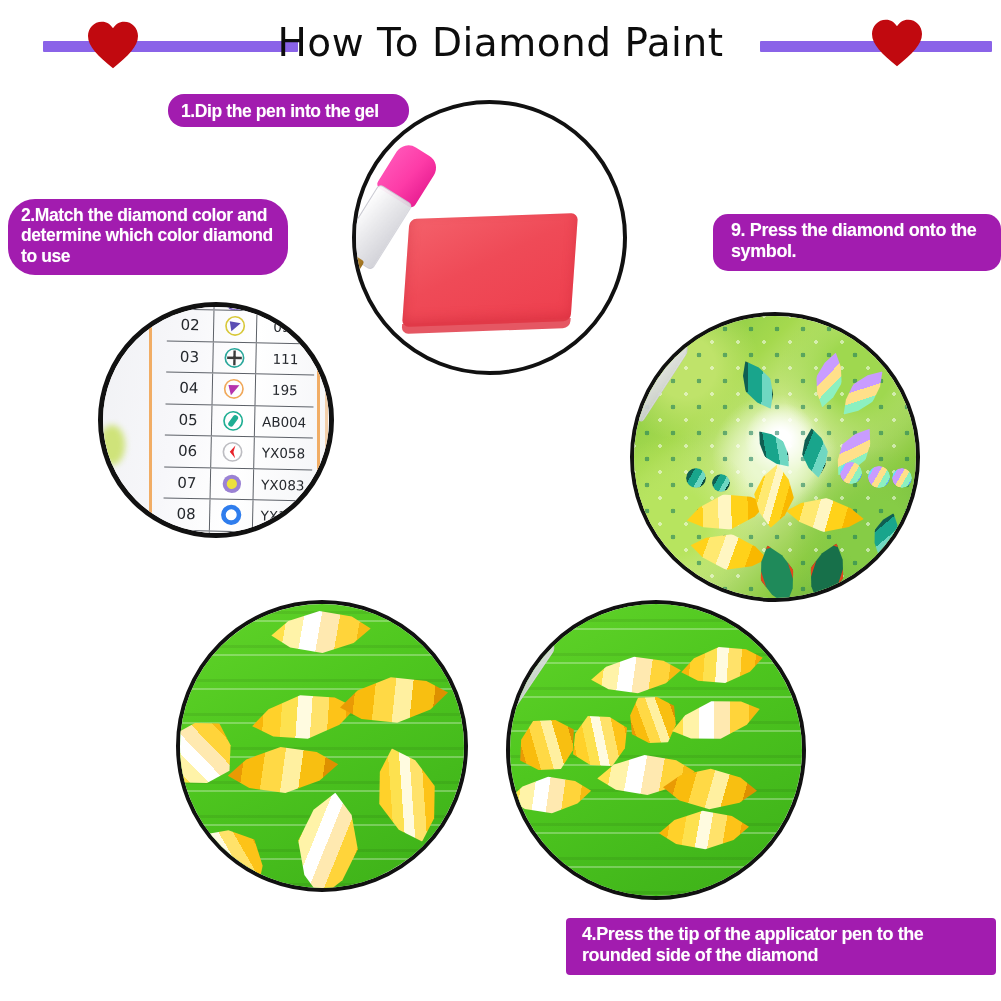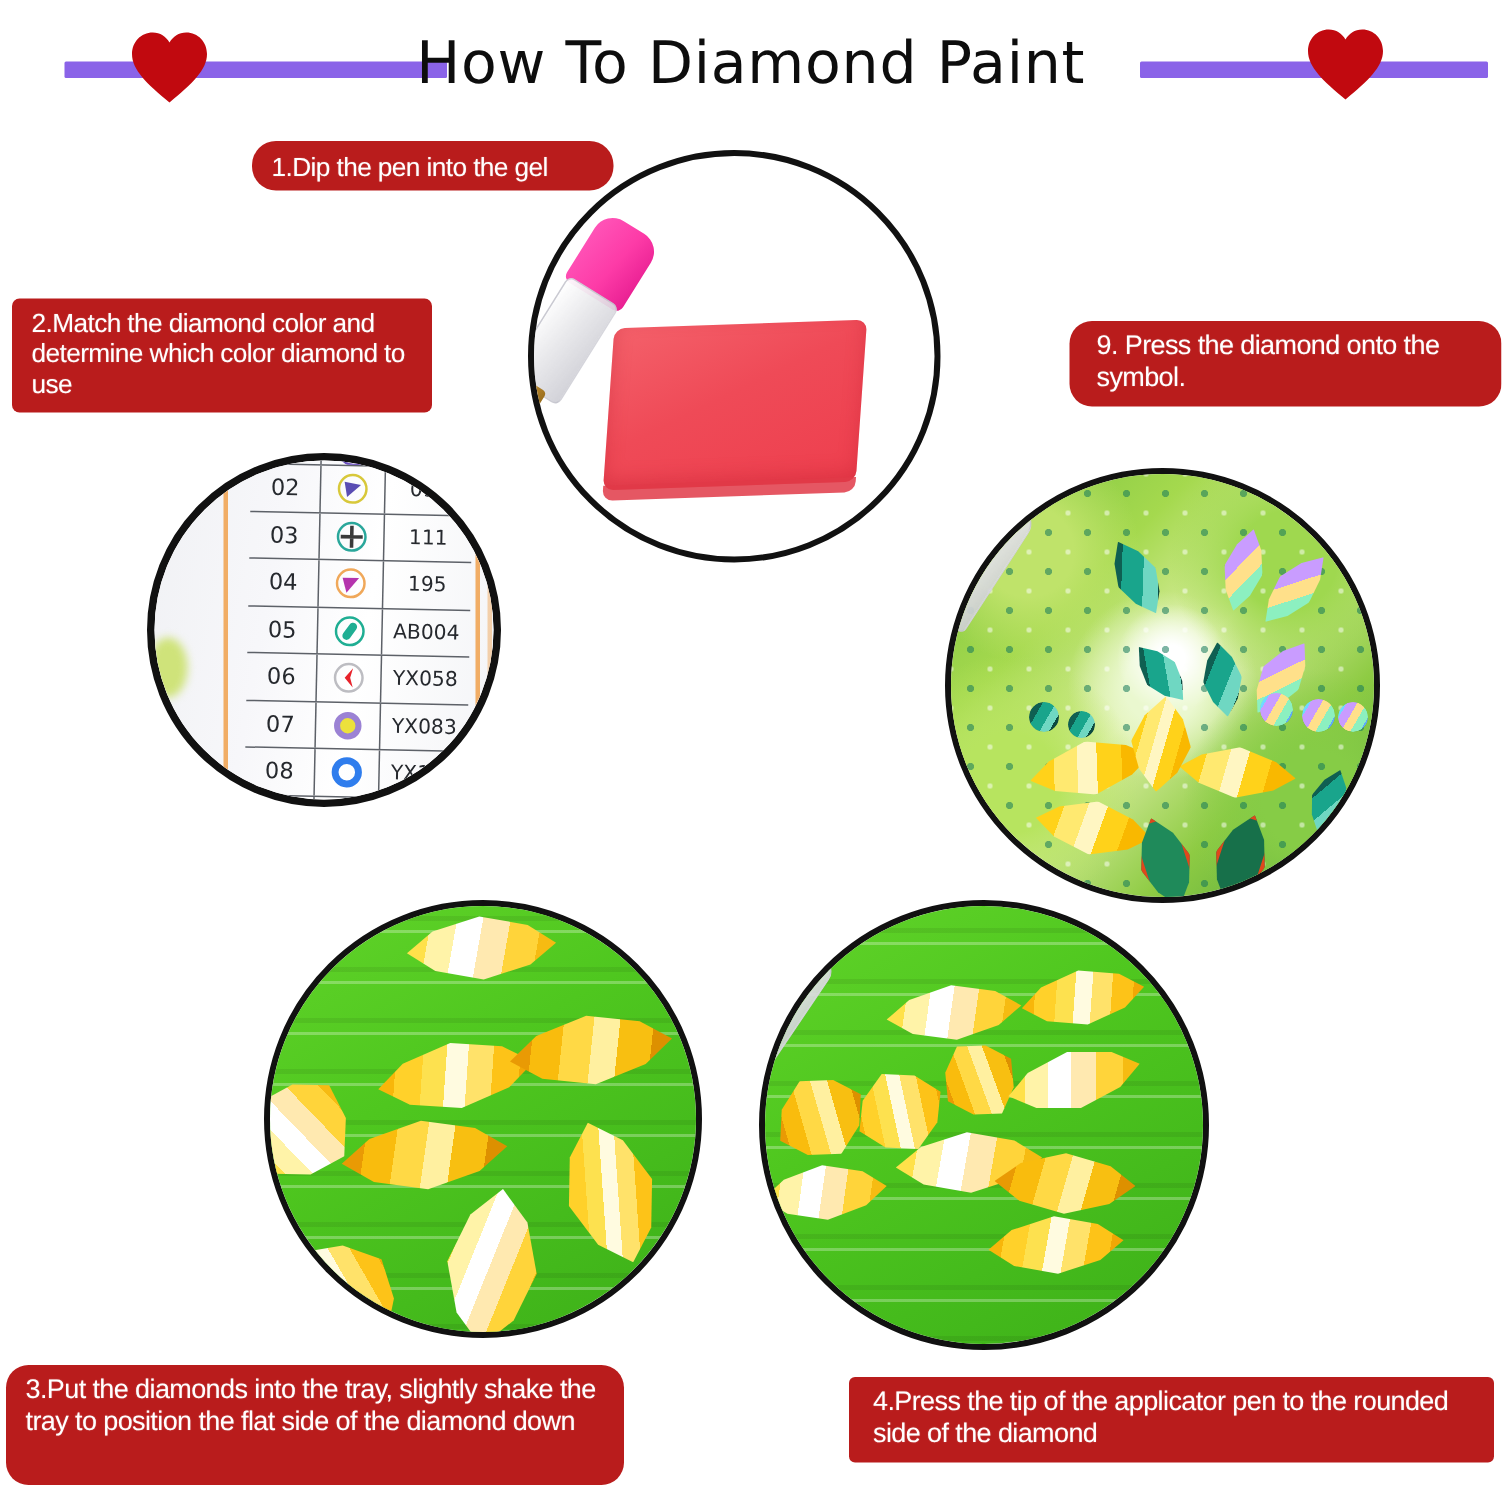--- a/index.html
+++ b/index.html
@@ -20,31 +20,31 @@
   .heart-r{left:870px;top:18px;}
   .title{
     position:absolute;left:0;top:20px;width:1001px;text-align:center;
     font-family:"DejaVu Sans",sans-serif;
     font-size:39px;font-weight:400;letter-spacing:.5px;color:#0d0d0d;
     white-space:nowrap;
   }
 
   
   .pill{
-    position:absolute;background:#b91c1c;color:#ffffff;
+    position:absolute;background:#a21caf;color:#ffffff;
     border-radius:13px;
     font-family:"Liberation Sans",sans-serif;
-    font-weight:400;line-height:1.16;
+    font-weight:700;line-height:1.16;
     padding:6px 13px 7px 13px;
     box-sizing:border-box;
     letter-spacing:-.4px;
     text-shadow:0 0 1px rgba(255,255,255,.35);
   }
   #pill1{left:168px;top:94px;width:241px;height:33px;font-size:17.5px;padding-top:7px;border-radius:16px;}
-  #pill2{left:8px;top:199px;width:280px;height:76px;font-size:17.5px;border-radius:5px;}
+  #pill2{left:8px;top:199px;width:280px;height:76px;font-size:17.5px;border-radius:27px;}
   #pill5{left:713px;top:214px;width:288px;height:57px;font-size:18px;border-radius:15px;padding-left:18px;}
   #pill3{left:4px;top:910px;width:412px;height:80px;font-size:18px;border-radius:15px;}
   #pill4{left:566px;top:918px;width:430px;height:57px;font-size:18px;border-radius:4px;padding-left:16px;}
 
   
   .circ{
     position:absolute;border-radius:50%;overflow:hidden;
     border:4px solid #111111;box-sizing:border-box;background:#fff;
   }
   #c1{left:352px;top:100px;width:275px;height:275px;}
@@ -201,21 +201,20 @@
           <path d="M16 29C7 21.5 1 16 1 9.6 1 4.8 4.6 1 9.3 1c3 0 5.3 1.6 6.7 4 1.4-2.4 3.7-4 6.7-4C27.4 1 31 4.8 31 9.6 31 16 25 21.5 16 29z" fill="#c1090f"></path>
         </svg>
     </div>
 
     <div class="title">How To Diamond Paint</div>
   </div>
 
   <div class="pill" id="pill1">1.Dip the pen into the gel</div>
   <div class="pill" id="pill2">2.Match the diamond color and determine which color diamond to use</div>
   <div class="pill" id="pill5">9.  Press the diamond onto the symbol.</div>
-  <div class="pill" id="pill3">3.Put the diamonds into the tray, slightly shake the tray to position the flat side of the diamond down</div>
   <div class="pill" id="pill4">4.Press the tip of the applicator pen to the rounded side of the diamond</div>
 
   <div class="circ" id="c1">
     <div class="inner">
       <div class="gelpad"></div>
       <div class="pen" id="pen1">
         <div class="cap"></div>
         <div class="body"></div>
         <div class="tip"></div>
       </div>

